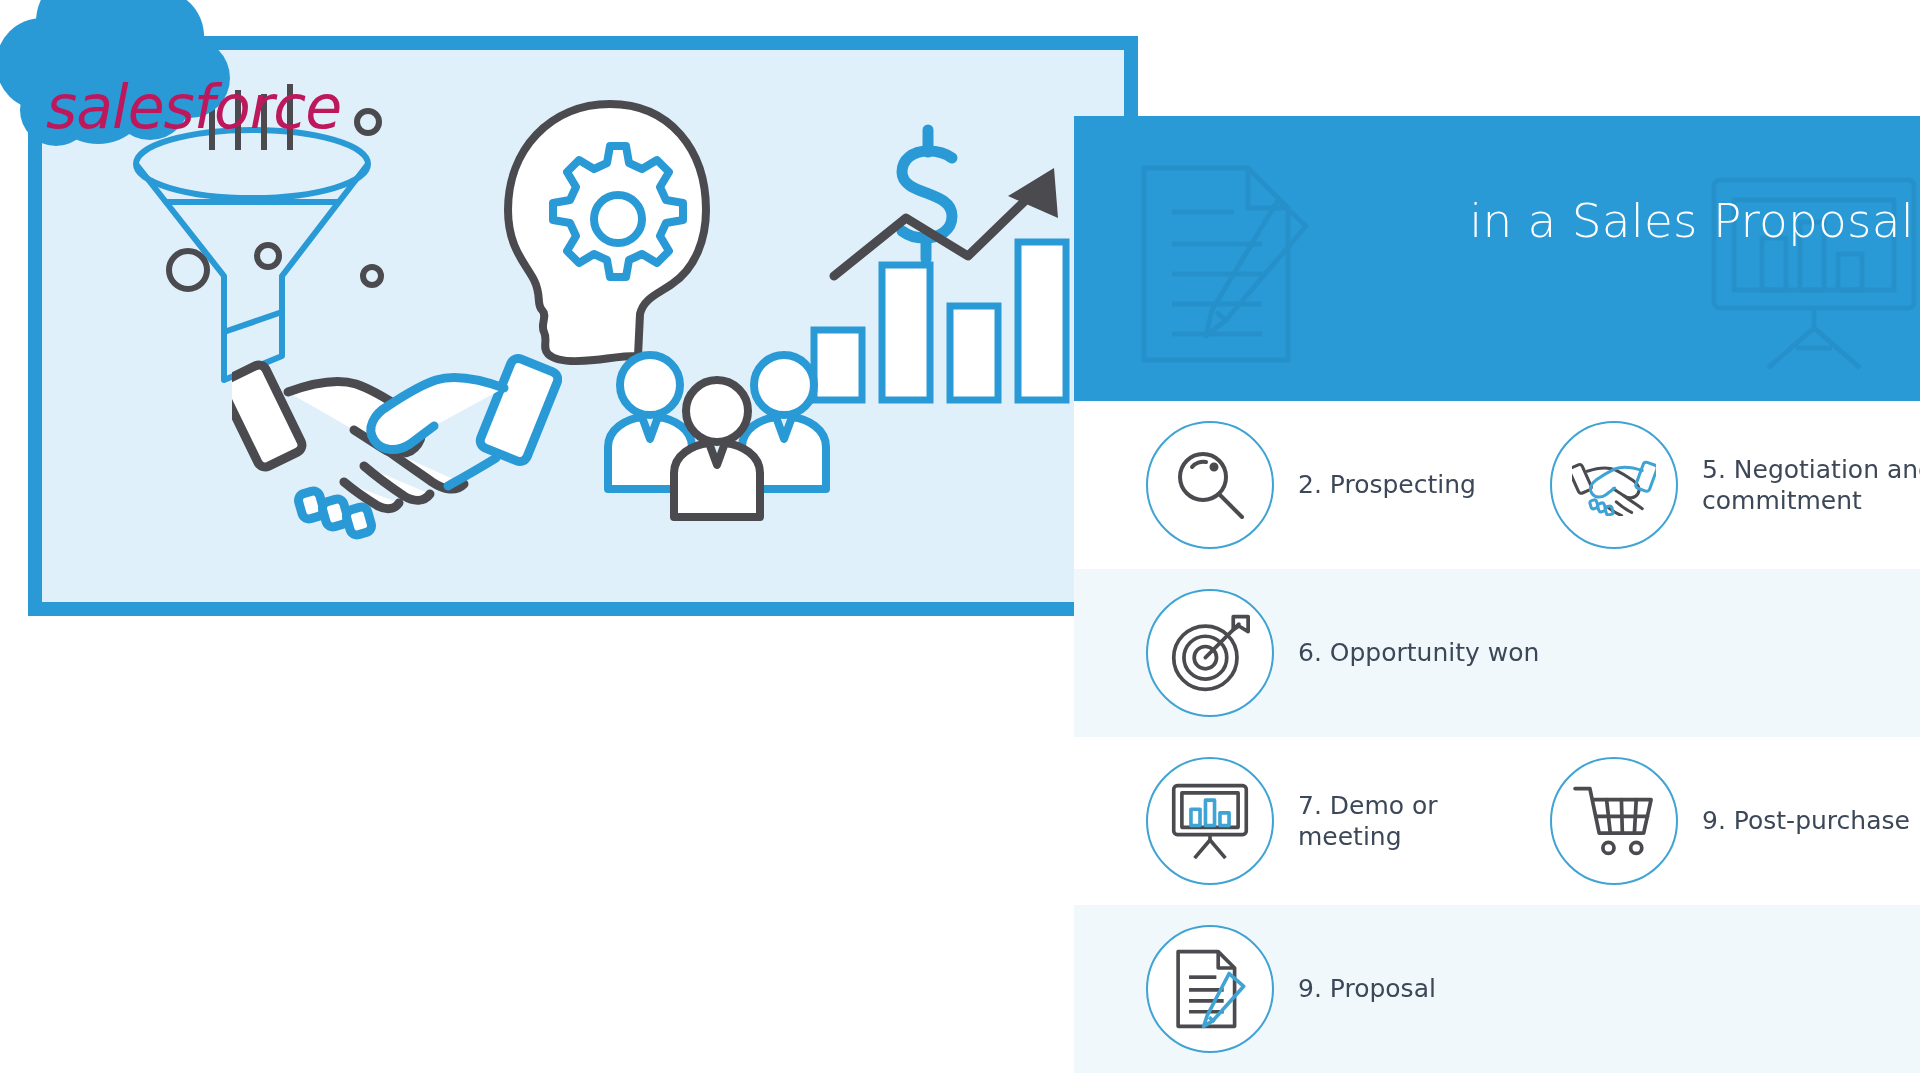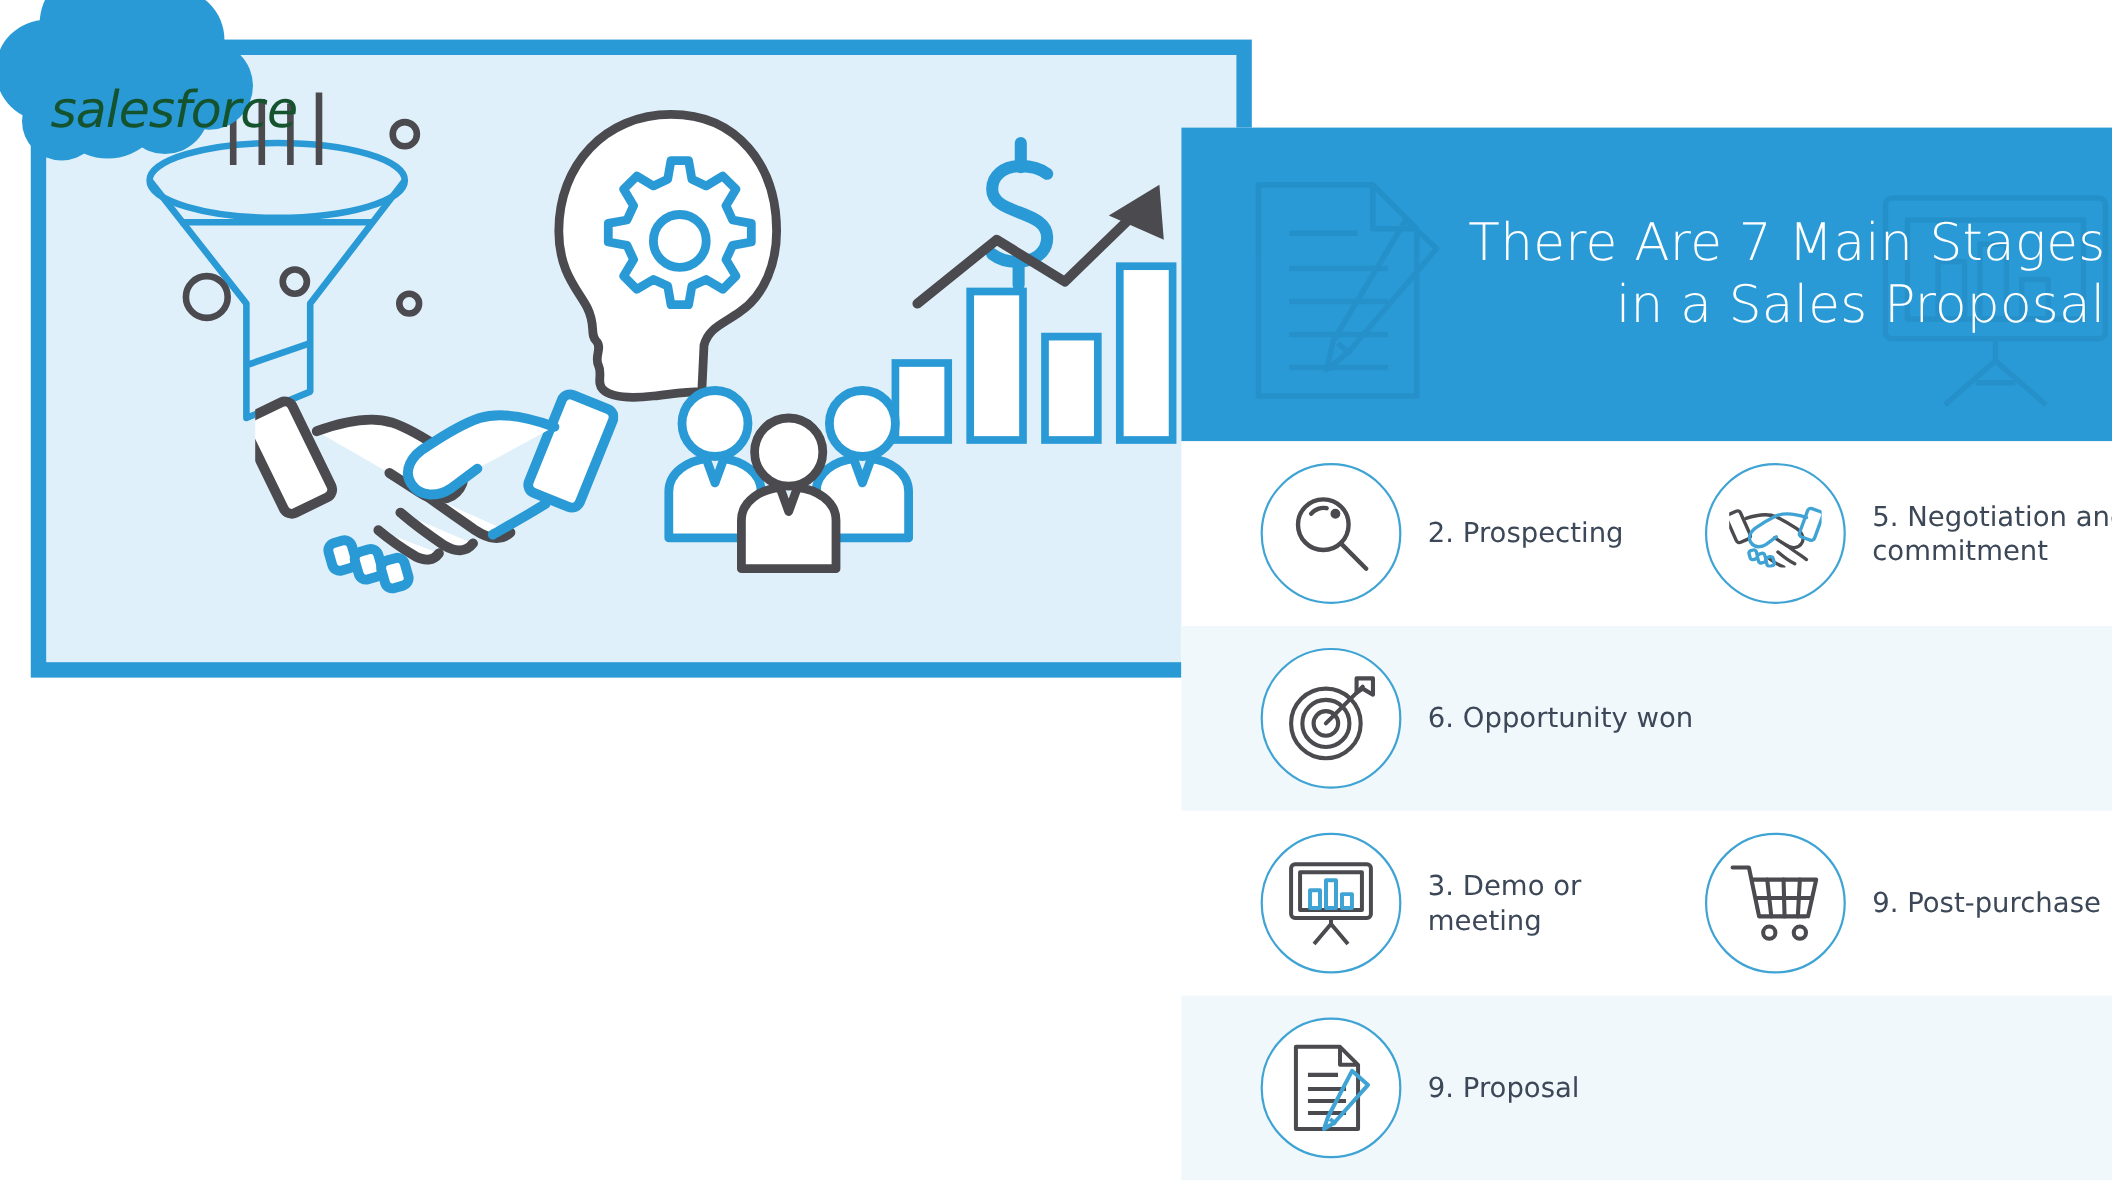--- a/index.html
+++ b/index.html
@@ -20,21 +20,21 @@
   .hero-inner{ position:relative; width:100%; height:100%; }
 
   
   .sf-logo{
     position:absolute; left:-20px; top:-32px;
     width:300px; height:200px; z-index:40;
   }
   .sf-logo svg{ display:block; width:100%; height:100%; }
   .sf-word{
     position:absolute; left:46px; top:72px;
-    font-size:46px; font-style:italic; color:#14532d;
+    font-size:60px; font-style:italic; color:#be185d;
     letter-spacing:-1px; z-index:41;
     font-family:"DejaVu Sans", sans-serif; font-weight:400;
   }
 
   .ill{ position:absolute; }
   .ill svg{ display:block; }
 
   
   .card{
     position:absolute; left:1074px; top:116px;
@@ -235,21 +235,20 @@
           <rect x="30" y="28" width="160" height="90"></rect>
           <rect x="58" y="66" width="24" height="52"></rect>
           <rect x="96" y="50" width="24" height="68"></rect>
           <rect x="134" y="82" width="24" height="36"></rect>
           <line x1="110" y1="136" x2="110" y2="156"></line>
           <path d="M110 156 L64 196 M110 156 L156 196 M92 176 L128 176"></path>
         </svg>
       </div>
 
       <div class="card-title">
-        <span>There Are 7 Main Stages</span>
         <span>in a Sales Proposal</span>
       </div>
     </div>
 
     <div class="rows">
 
       <div class="row">
         <div class="cell">
           <div class="badge">
             <svg width="80" height="80" viewBox="0 0 80 80" fill="none" stroke="#4a4a4f" stroke-width="4" stroke-linecap="round">
@@ -309,21 +308,21 @@
                 <line x1="45" y1="58" x2="45" y2="64"></line>
                 <path d="M45 64 L28 84 M45 64 L62 84"></path>
               </g>
               <g stroke="#3fa3d4">
                 <rect x="24" y="30" width="10" height="18"></rect>
                 <rect x="40" y="20" width="10" height="28"></rect>
                 <rect x="56" y="34" width="10" height="14"></rect>
               </g>
             </svg>
           </div>
-          <div class="lbl">3. Demo or meeting</div>
+          <div class="lbl">7. Demo or meeting</div>
         </div>
         <div class="cell">
           <div class="badge">
             <svg width="86" height="76" viewBox="0 0 92 82" fill="none" stroke="#4a4a4f" stroke-width="4" stroke-linejoin="round" stroke-linecap="round">
               <path d="M4 6 H20 L30 54 H76"></path>
               <path d="M24 18 H86 L78 54"></path>
               <line x1="38" y1="18" x2="42" y2="54"></line>
               <line x1="54" y1="18" x2="55" y2="54"></line>
               <line x1="70" y1="18" x2="68" y2="54"></line>
               <line x1="27" y1="36" x2="82" y2="36"></line>

